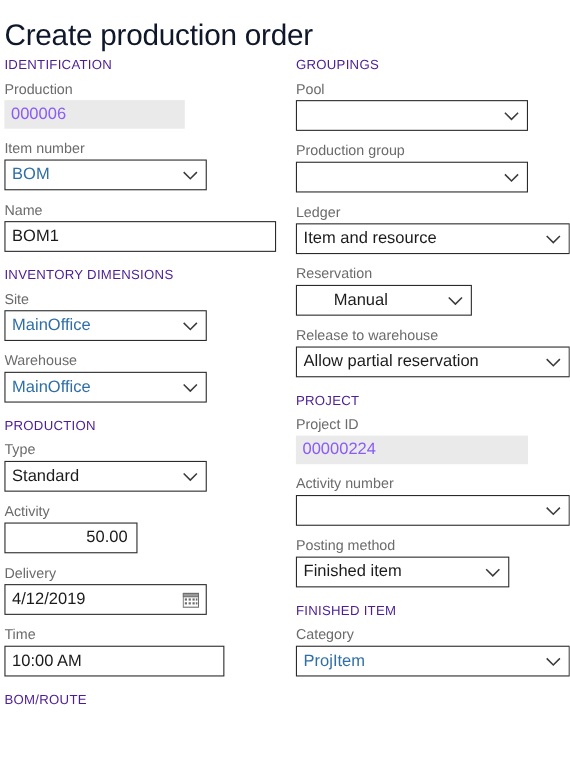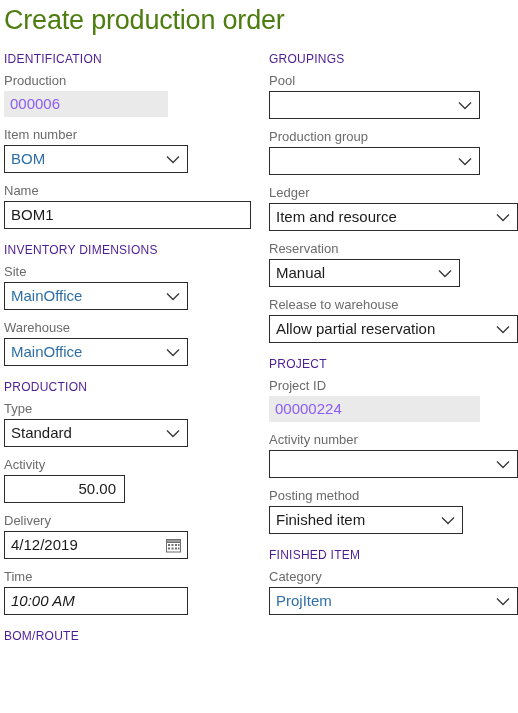--- a/index.html
+++ b/index.html
@@ -20,25 +20,25 @@
     position: relative;
     width: 518px;
     height: 713px;
     overflow: hidden;
   }
 
   
   .page-title {
     position: absolute;
     left: 4px;
-    top: 2px;
+    top: 14px;
     font-size: 27px;
     font-weight: 300;
     letter-spacing: -0.2px;
-    color: #4d7c0f;
+    color: #0f172a;
     line-height: 36px;
     white-space: nowrap;
   }
 
   
   .col {
     position: absolute;
     top: 52px;
   }
   .col-left  { left: 4px;   width: 250px; }
@@ -129,22 +129,22 @@
     align-items: center;
     justify-content: center;
   }
   .cal svg { display: block; }
 
   
   .w-dd-sm   { width: 184px; }
   .w-txt-lg  { width: 247px; }
   .w-num     { width: 121px; }
   .w-date    { width: 184px; }
-  .w-time    { width: 184px; font-style: italic; }
-  .w-r-sm    { width: 191px; }
+  .w-time    { width: 200px; }
+  .w-r-sm    { width: 160px; text-align: center; }
   .w-r-md    { width: 211px; }
   .w-r-lg    { width: 249px; }
   .w-r-ro    { width: 164px; }
   .w-r-post  { width: 194px; }
 </style>
 </head>
 <body>
 
 <div id="page">
 

